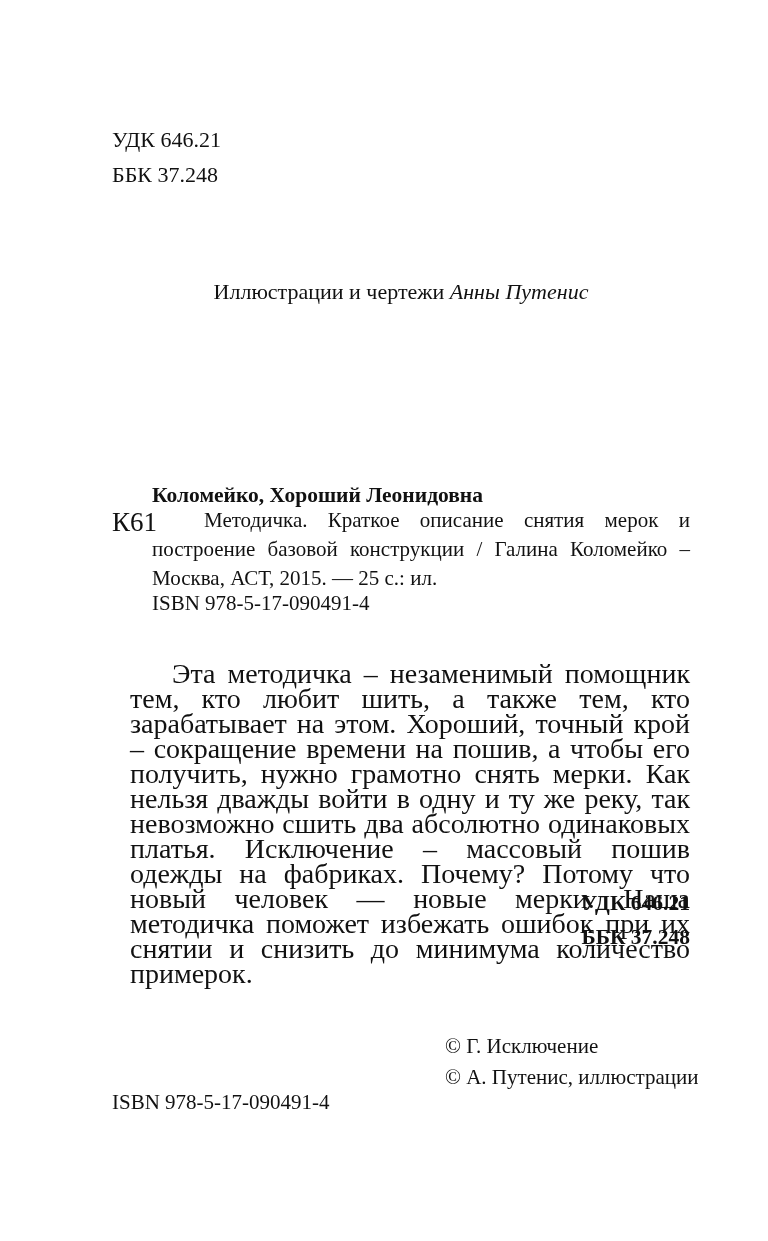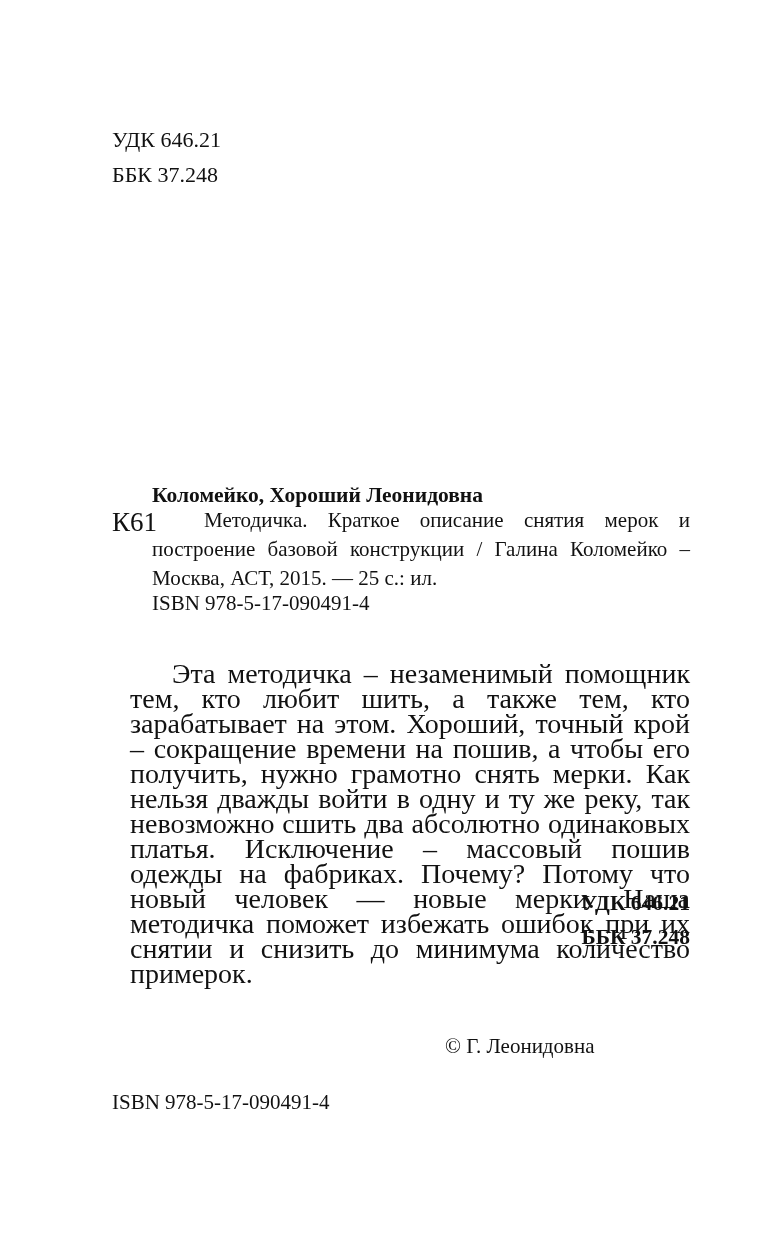--- a/index.html
+++ b/index.html
@@ -108,35 +108,37 @@
 </head>
 <body>
 
 <div class="page">
 
   <div class="class-top">
     <div>УДК 646.21</div>
     <div>ББК 37.248</div>
   </div>
 
+  <div class="credit"><span>Иллюстрации и чертежи </span><span class="italic">Анны Путенис</span></div>
 
   <div class="author-heading">Коломейко, Хороший Леонидовна</div>
 
   <div class="index-code">К61</div>
 
   <div class="entry-desc">Методичка. Краткое описание снятия мерок и построение базовой конструкции / Галина Коломейко – Москва, АСТ, 2015. — 25 с.: ил.</div>
 
   <div class="entry-isbn">ISBN 978-5-17-090491-4</div>
 
   <div class="annotation">Эта методичка – незаменимый помощник тем, кто любит шить, а также тем, кто зарабатывает на этом. Хороший, точный крой – сокращение времени на пошив, а чтобы его получить, нужно грамотно снять мерки. Как нельзя дважды войти в одну и ту же реку, так невозможно сшить два абсолютно одинаковых платья. Исключение – массовый пошив одежды на фабриках. Почему? Потому что новый человек — новые мерки. Наша методичка поможет избежать ошибок при их снятии и снизить до минимума количество примерок.</div>
 
   <div class="class-bottom">
     <div>УДК 646.21</div>
     <div>ББК 37.248</div>
   </div>
 
   <div class="footer-isbn">ISBN 978-5-17-090491-4</div>
 
   <div class="copyrights">
-    <div>© Г. Леонидовна</div>
+    <div>© Г. Исключение</div>
+    <div>© А. Путенис, иллюстрации</div>
   </div>
 
 </div>
 
 </body></html>

